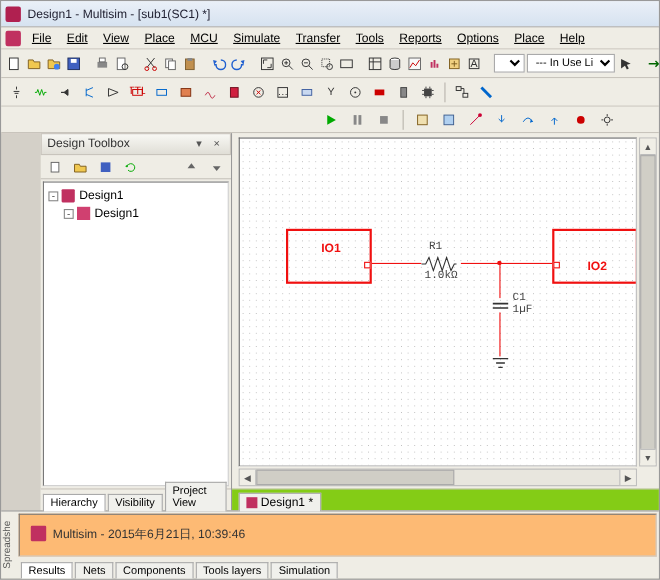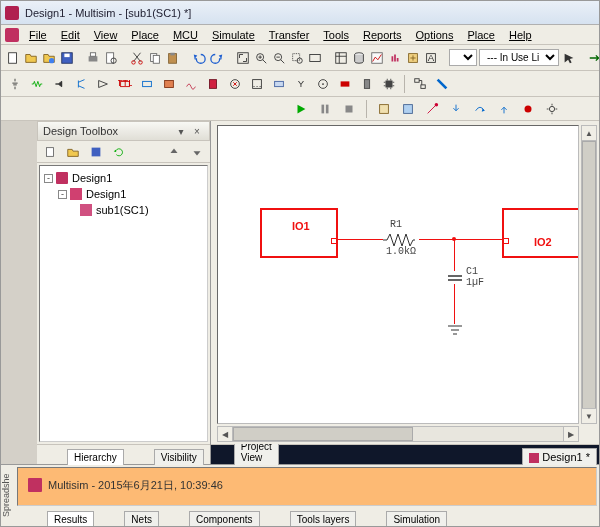--- a/index.html
+++ b/index.html
@@ -25,21 +25,21 @@
   .panehdr { height: 20px; background: linear-gradient(#f8f8f4,#e0ded6); border: 1px solid #c8c4bc; display:flex; align-items:center; padding: 0 5px; font-size: 11px; color:#333;}
   .panehdr .x { margin-left:auto; width:14px; height:14px; display:flex; align-items:center; justify-content:center; color:#555; font-size:10px;}
   .panetools { height: 22px; display:flex; align-items:center; padding: 0 3px; gap:3px; border-bottom:1px solid #c8c4bc; }
   .tree { flex:1; background:#fff; border:1px inset #ccc; margin:2px; padding:4px; font-size:11px; overflow:auto;}
   .tree .row { display:flex; align-items:center; height:16px; white-space:nowrap;}
   .tree .sq{ width:9px;height:9px; border:1px solid #888; margin-right:3px; font-size:9px; line-height:7px; text-align:center; color:#444;}
   .tree .ic-proj{ width:12px;height:12px; background:#c03060; margin-right:4px; border-radius:1px;}
   .tree .ic-des{ width:12px;height:12px; background:#d04070; margin-right:4px;}
   .tree .ic-sc{ width:12px;height:12px; background:#d05080; margin-right:4px;}
   .tabstrip { height: 20px; display:flex; align-items:flex-end; padding: 0 2px; background:#efede5; border-top:1px solid #c8c4bc;}
-  .tab { padding: 2px 6px; border:1px solid #aaa; border-bottom:none; background:#f0f0ec; margin-right:2px; font-size:10px; position:relative; top:1px;margin-left:28px;}
+  .tab { padding: 2px 6px; border:1px solid #aaa; border-bottom:none; background:#f0f0ec; margin-right:2px; font-size:10px; position:relative; top:1px;}
   .tab.active { background:#fff; }
   .right { flex:1; display:flex; flex-direction:column; min-width:0;}
   .canvaswrap { flex:1; position:relative; background:#efede5; min-height:0; }
   .canvas { position:absolute; left:6px; top:4px; right:20px; bottom:20px; background:#fff; border:1px inset #bbb;
     background-image: radial-gradient(circle, #c0c0c0 0.6px, transparent 0.6px);
     background-size: 6px 6px; overflow:hidden;}
   .vscroll { position:absolute; right:2px; top:4px; width:16px; bottom:20px; background:#e8e6de; border:1px solid #bbb;}
   .vscroll .btn{height:15px; border-bottom:1px solid #bbb; background:#f0eee6; display:flex; align-items:center; justify-content:center; font-size:8px; color:#555;}
   .vscroll .btn.b2{position:absolute; bottom:0; width:100%; border-top:1px solid #bbb; border-bottom:none;}
   .vscroll .thumb{position:absolute; top:15px; height:280px; left:0; right:0; background:#d0cec6; border:1px solid #aaa;}
@@ -48,21 +48,21 @@
   .hscroll .btn.b2{float:right; border-left:1px solid #bbb; border-right:none;}
   .hscroll .thumb{position:absolute; left:15px; width:180px; top:0; bottom:0; background:#d0cec6; border:1px solid #aaa;}
   .iopin { position:absolute; width:78px; height:50px; border:2px solid #f01010; }
   .iopin .pin { position:absolute; width:6px; height:6px; border:1px solid #f01010; background:#fff; }
   .iopin .lbl { position:absolute; color:#f01010; font-size:11px; font-weight:bold;}
   .wire { position:absolute; background:#f01010; }
   .clabel { position:absolute; color:#444; font-size:10px; text-align:center; line-height:11px;font-family:Liberation Mono, monospace;}
   .resistor { position:absolute; }
   .cap { position:absolute; }
   .gnd { position:absolute; }
-  .bottomtabs { height:20px; display:flex; align-items:flex-end; padding-left:6px; background:#0f172a; border-top:1px solid #c8c4bc;justify-content:flex-end;}
+  .bottomtabs { height:20px; display:flex; align-items:flex-end; padding-left:6px; background:#84cc16; border-top:1px solid #c8c4bc;}
   .bottomtabs .tab .ic{ display:inline-block; width:10px; height:10px; background:#c03060; margin-right:3px; vertical-align:middle;}
   .spreadsheet { height: 62px; border-top:1px solid #999; background:#efede5; display:flex;}
   .spreadsheet .rot{ width:14px; writing-mode:vertical-rl; transform:rotate(180deg); font-size:9px; color:#555; text-align:center; padding:2px 0;}
   .spreadsheet .main{ flex:1; display:flex; flex-direction:column;}
   .spreadsheet .content{ flex:1; background:#fdba74; border:1px inset #ccc; margin:2px; padding:8px; display:flex; align-items:flex-start;}
   .spreadsheet .content .ic{width:14px;height:14px; background:#c03060; margin:2px 6px 0 2px; border-radius:1px;}
   .spreadsheet .content .txt{ font-size:11px; color:#333; padding-top:2px;}
   .spreadsheet .tabs2{ height:18px; display:flex; align-items:flex-end; padding-left:4px;}
 </style>
 </head>
@@ -468,24 +468,20 @@
       <div class="row" style="padding-left:0">
           <span class="sq">-</span>
           <span class="ic-proj"></span>
           <span>Design1</span>
         </div>
       <div class="row" style="padding-left:14px">
           <span class="sq">-</span>
           <span class="ic-des"></span>
           <span>Design1</span>
         </div>
-      <div class="row" style="padding-left:36px">
-          <span class="ic-sc"></span>
-          <span>sub1(SC1)</span>
-        </div>
     </div>
     <div class="tabstrip">
       <div class="tab active">Hierarchy</div>
       <div class="tab">Visibility</div>
       <div class="tab">Project View</div>
     </div>
   </div>
 
   <div class="right">
     <div class="canvaswrap">

